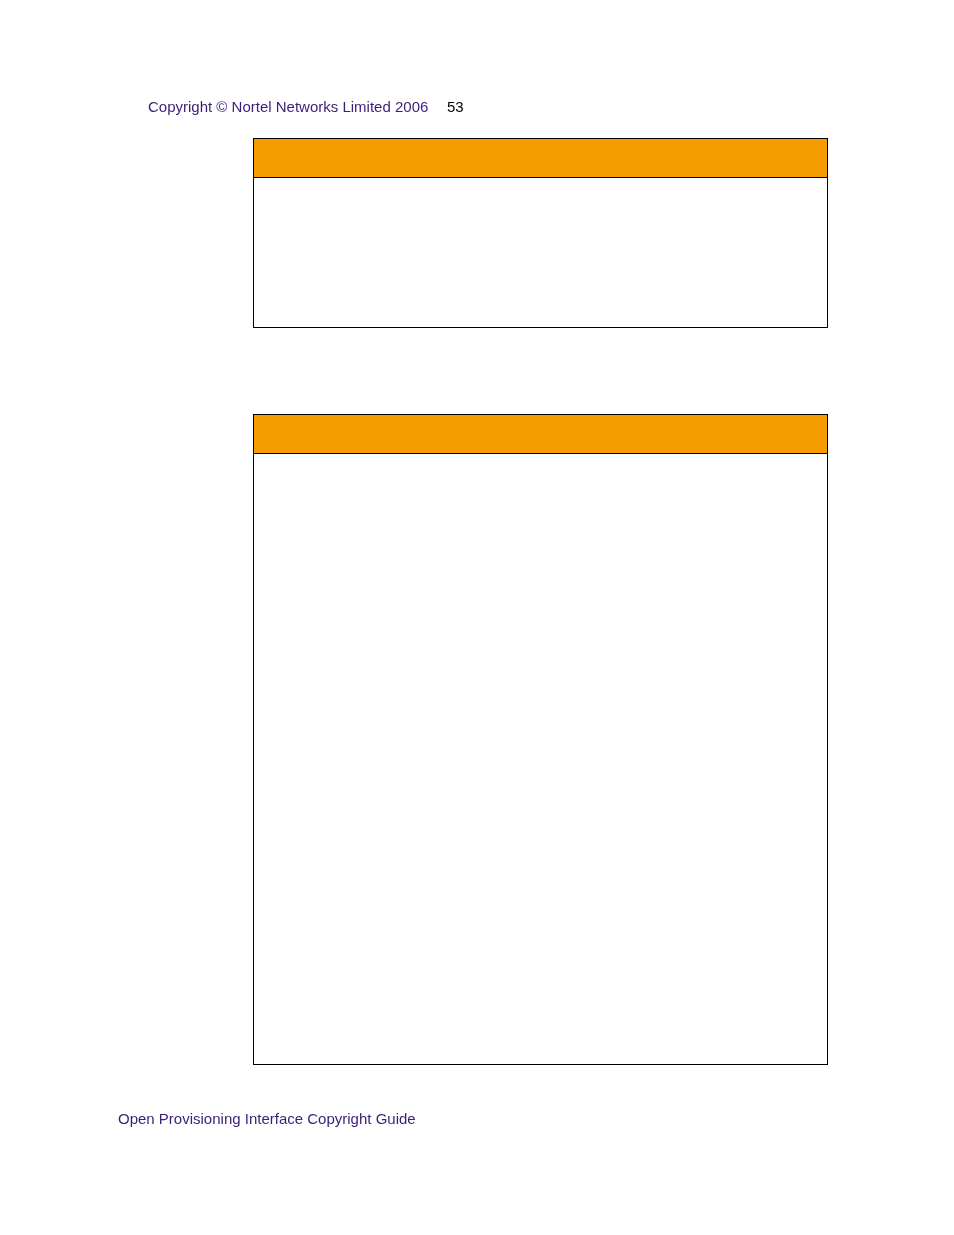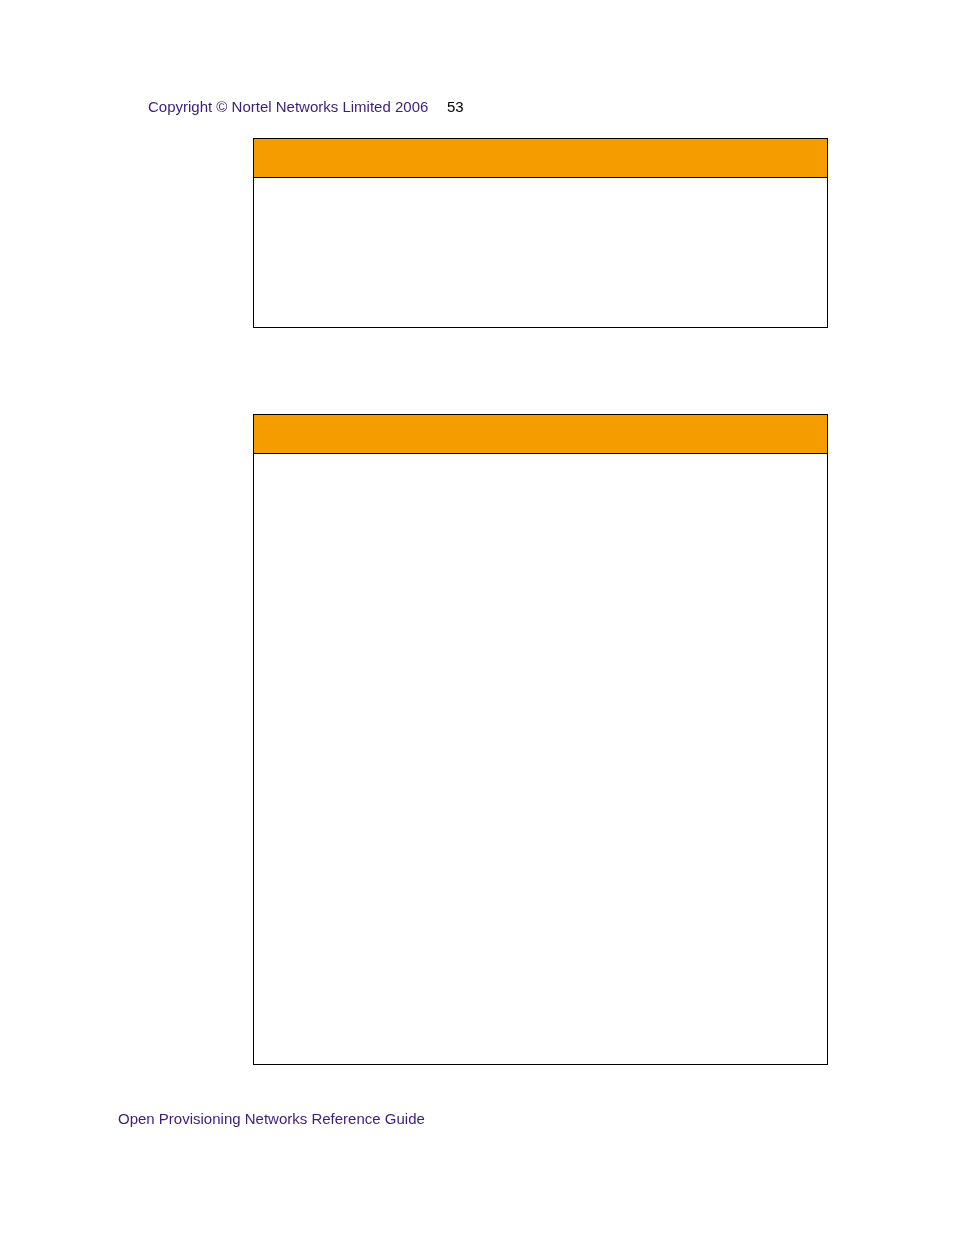--- a/index.html
+++ b/index.html
@@ -70,15 +70,15 @@
   <div class="header-page-num">53</div>
 
   <div class="box box1">
     <div class="box-header"></div>
   </div>
 
   <div class="box box2">
     <div class="box-header"></div>
   </div>
 
-  <div class="footer-left">Open Provisioning Networks Reference Guide</div>
+  <div class="footer-left">Open Provisioning Interface Copyright Guide</div>
 
 </div>
 
 </body></html>

